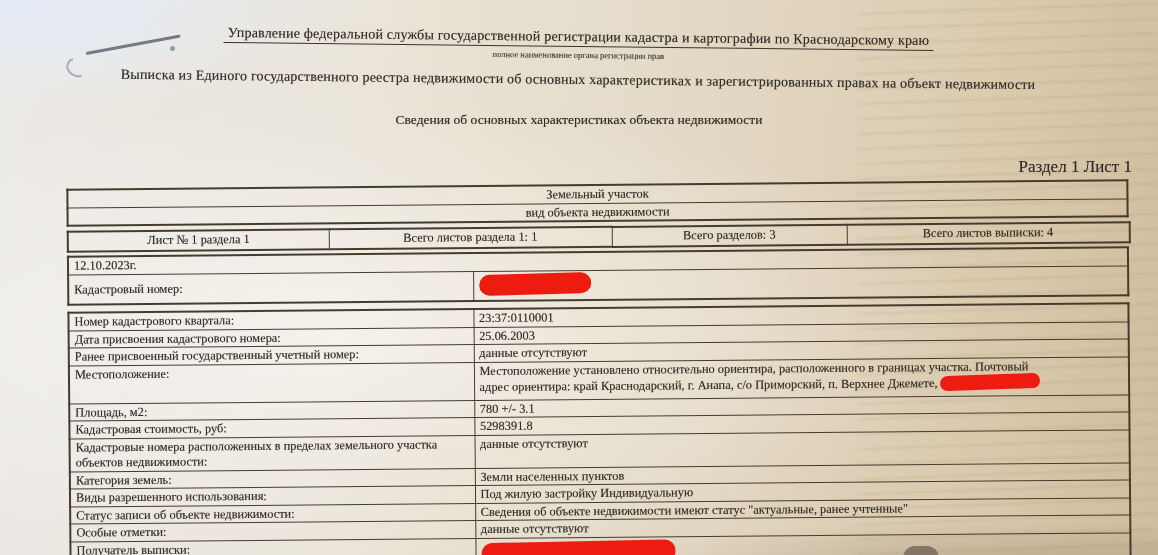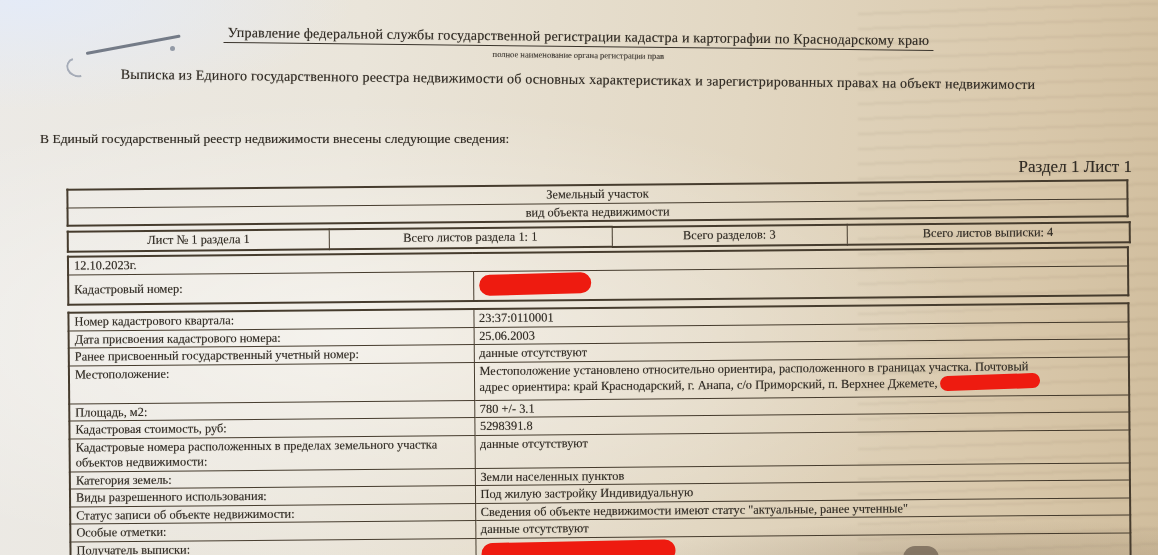--- a/index.html
+++ b/index.html
@@ -79,21 +79,21 @@
   <div class="content">
 
     <div class="header-block">
       <div class="authority-title">
         <span>Управление федеральной службы государственной регистрации кадастра и картографии по Краснодарскому краю</span>
       </div>
       <div class="authority-caption">полное наименование органа регистрации прав</div>
       <div class="extract-title">Выписка из Единого государственного реестра недвижимости об основных характеристиках и зарегистрированных правах на объект недвижимости</div>
     </div>
 
-    <div class="intro-line">В Единый государственный реестр недвижимости внесены следующие сведения:</div>
+    <div class="section-heading">Сведения об основных характеристиках объекта недвижимости</div>
     <div class="sheet-label">Раздел 1 Лист 1</div>
 
     <div class="tables-block">
 
       <table class="t-vid">
         <tbody>
             <tr style="height:17px">
           <td>Земельный участок</td>
         </tr>
         <tr style="height:16px">

